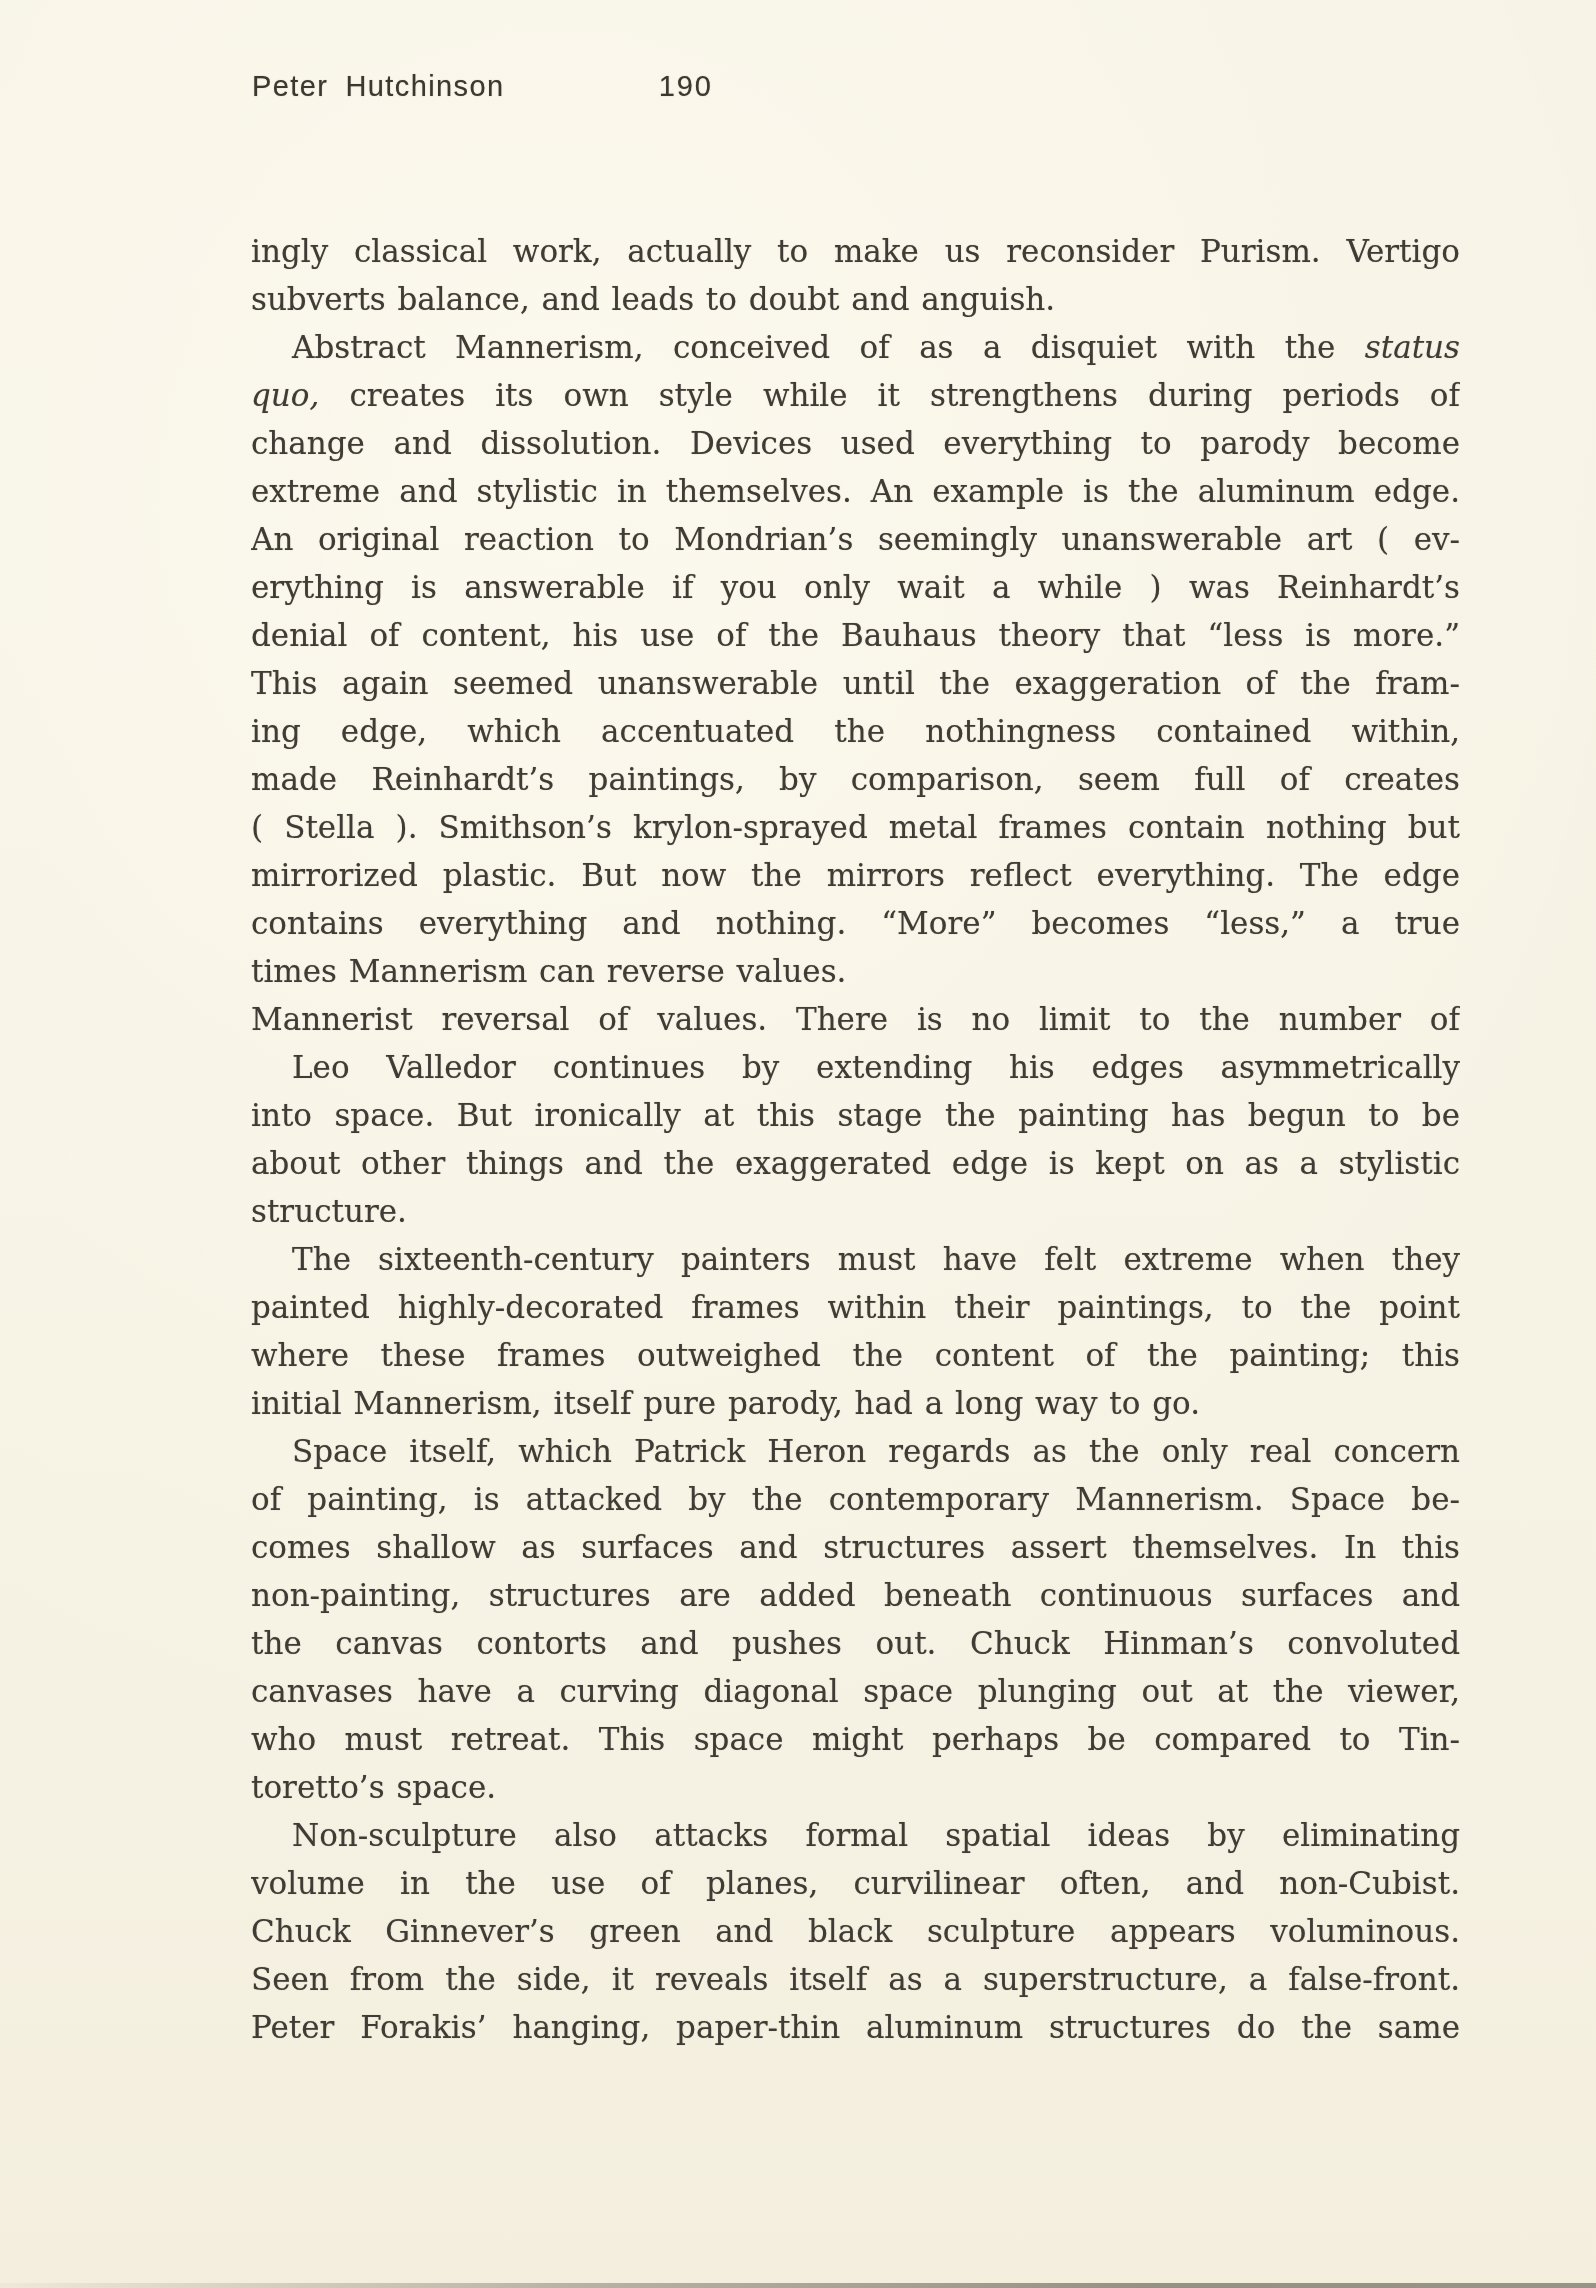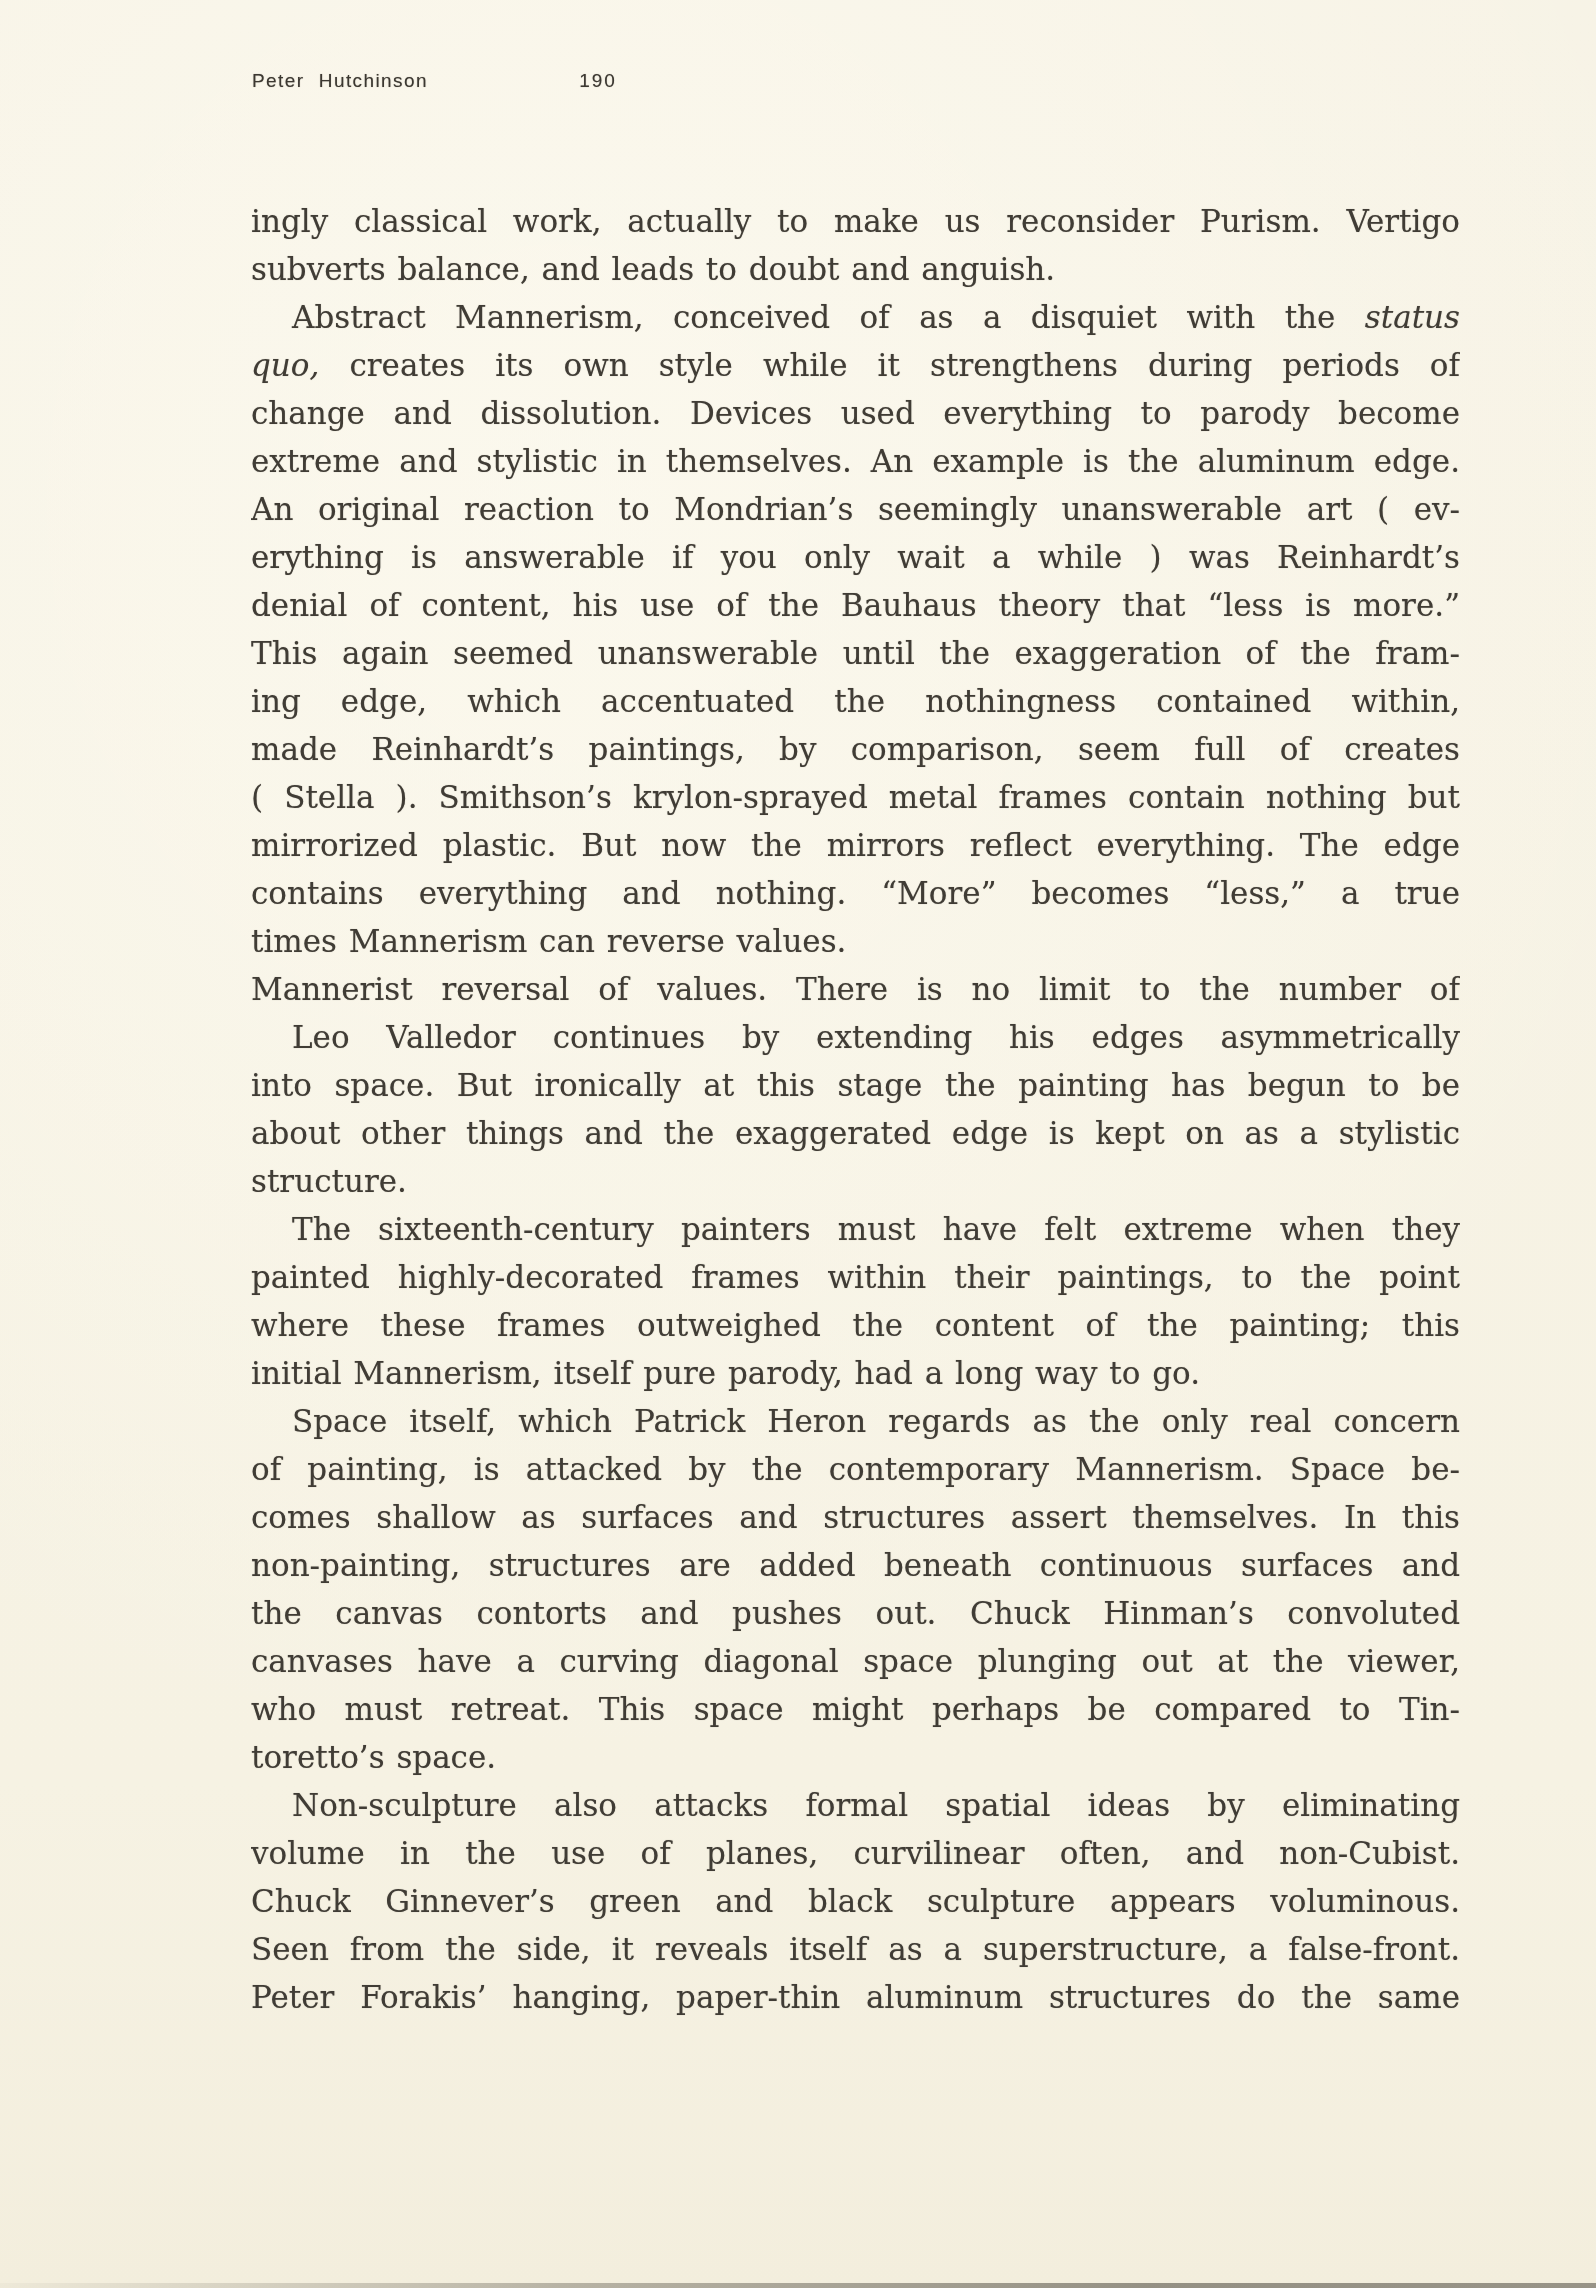--- a/index.html
+++ b/index.html
@@ -19,21 +19,21 @@
     inset: 0;
     background:
       radial-gradient(120% 90% at 35% 22%, rgba(255,253,244,0.55), rgba(255,253,244,0) 62%),
       linear-gradient(to bottom, #f7f3e6 0%, #f6f2e3 78%, #f3eedd 100%);
   }
   .running-header {
     position: absolute;
     left: 252px;
     top: 70px;
     font-family: "Liberation Sans", sans-serif;
-    font-size: 19px;
+    font-size: 29px;
     font-weight: 400;
     letter-spacing: 1.4px;
     word-spacing: 7.7px;
     color: #3c3831;
     text-shadow: 0 0 1px rgba(60,56,48,0.45);
   }
   .running-header .pagenum {
     display: inline-block;
     margin-left: 137px;
     letter-spacing: 1.9px;
@@ -78,21 +78,21 @@
 </head>
 <body style="background: rgb(246, 242, 227);">
 
 <div class="page">
 
   <header class="running-header">
     <span>Peter Hutchinson</span>
     <span class="pagenum">190</span>
   </header>
 
-  <main class="body-text" id="body-text" style="color: rgb(64, 60, 53);">
+  <main class="body-text" id="body-text" style="color: rgb(64, 60, 53); margin-top: 30px;">
       <div class="paragraph">
         <div class="line j">ingly classical work, actually to make us reconsider Purism. Vertigo</div>
         <div class="line">subverts balance, and leads to doubt and anguish.</div>
       </div>
       <div class="paragraph">
         <div class="line j ind">Abstract Mannerism, conceived of as a disquiet with the <i>status</i></div>
         <div class="line j"><i>quo,</i> creates its own style while it strengthens during periods of</div>
         <div class="line j">change and dissolution. Devices used everything to parody become</div>
         <div class="line j">extreme and stylistic in themselves. An example is the aluminum edge.</div>
         <div class="line j">An original reaction to Mondrian’s seemingly unanswerable art ( ev-</div>

